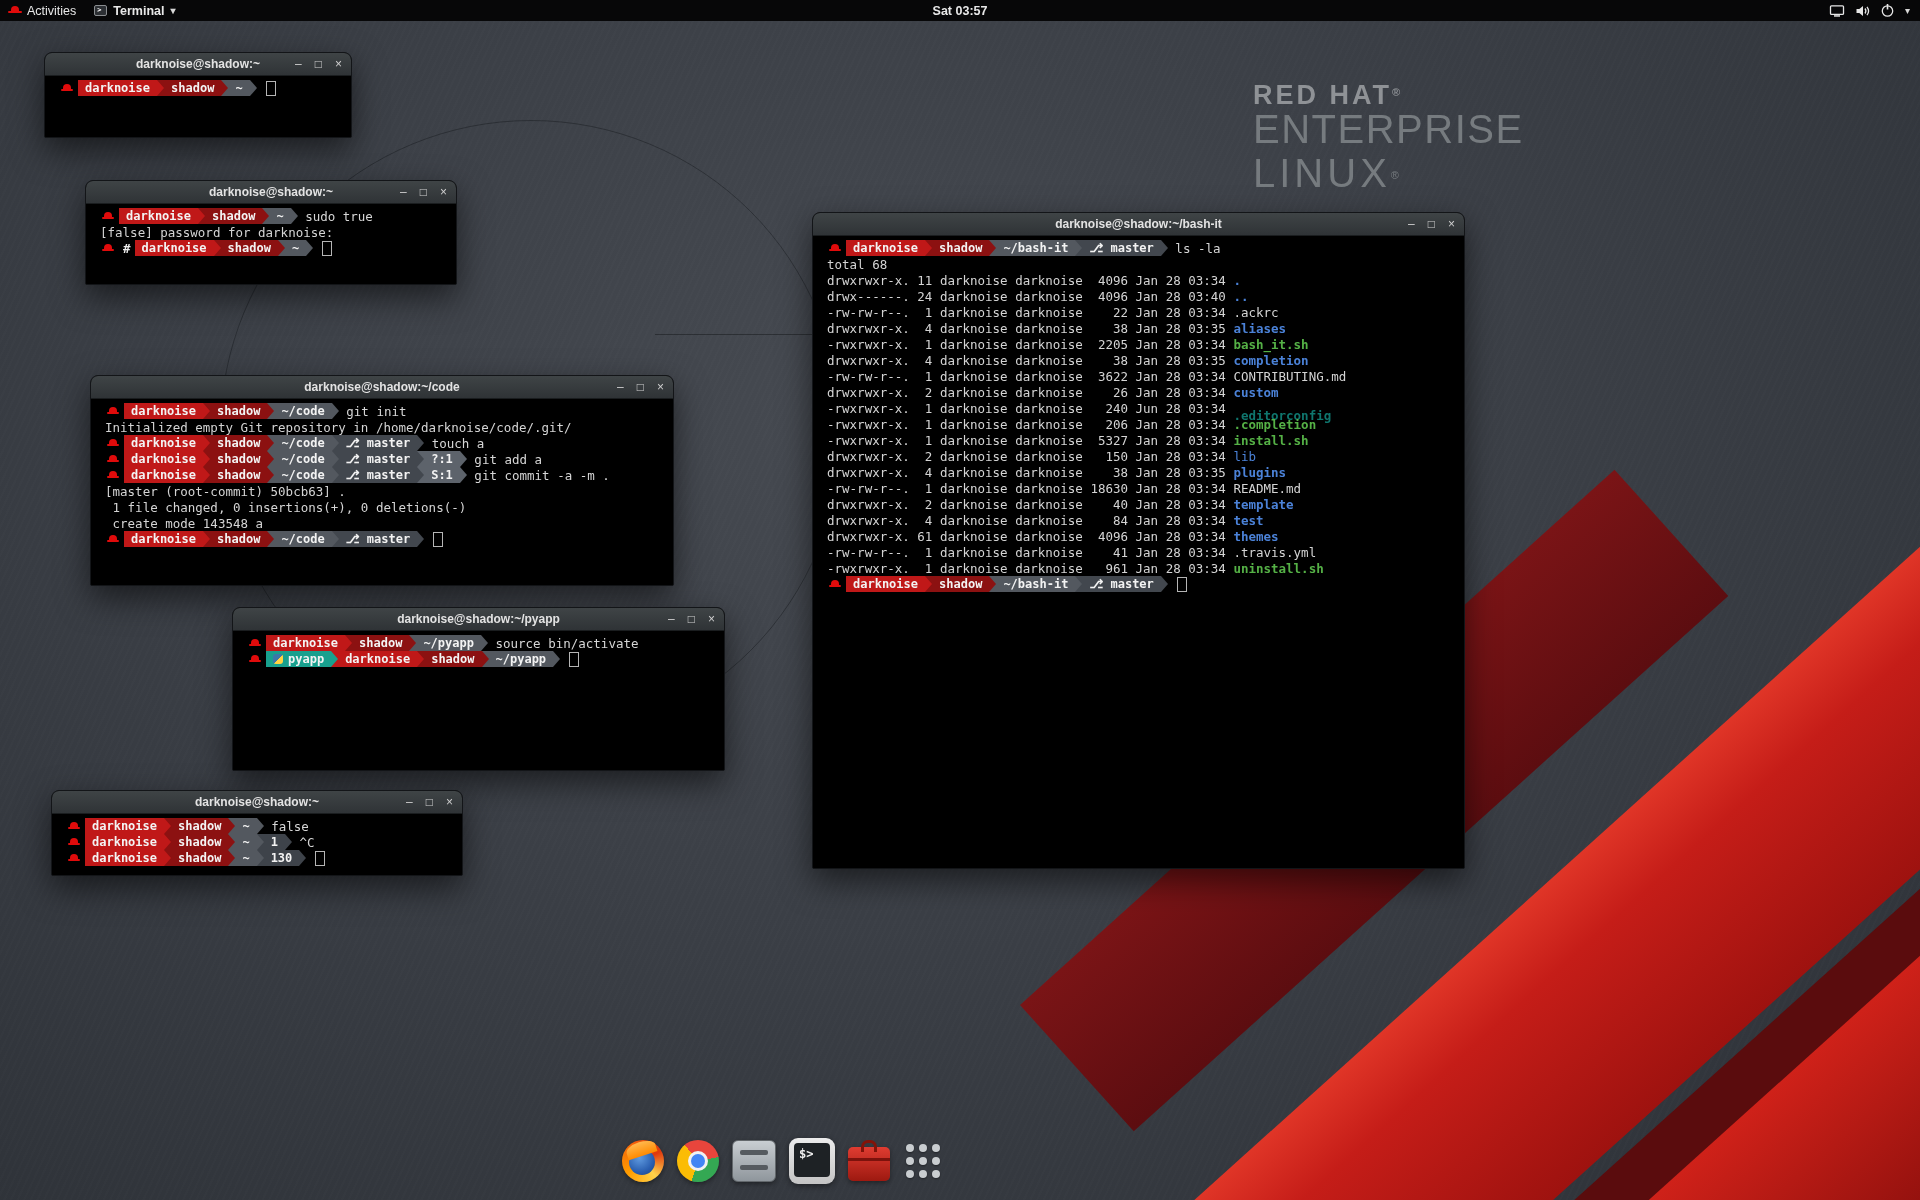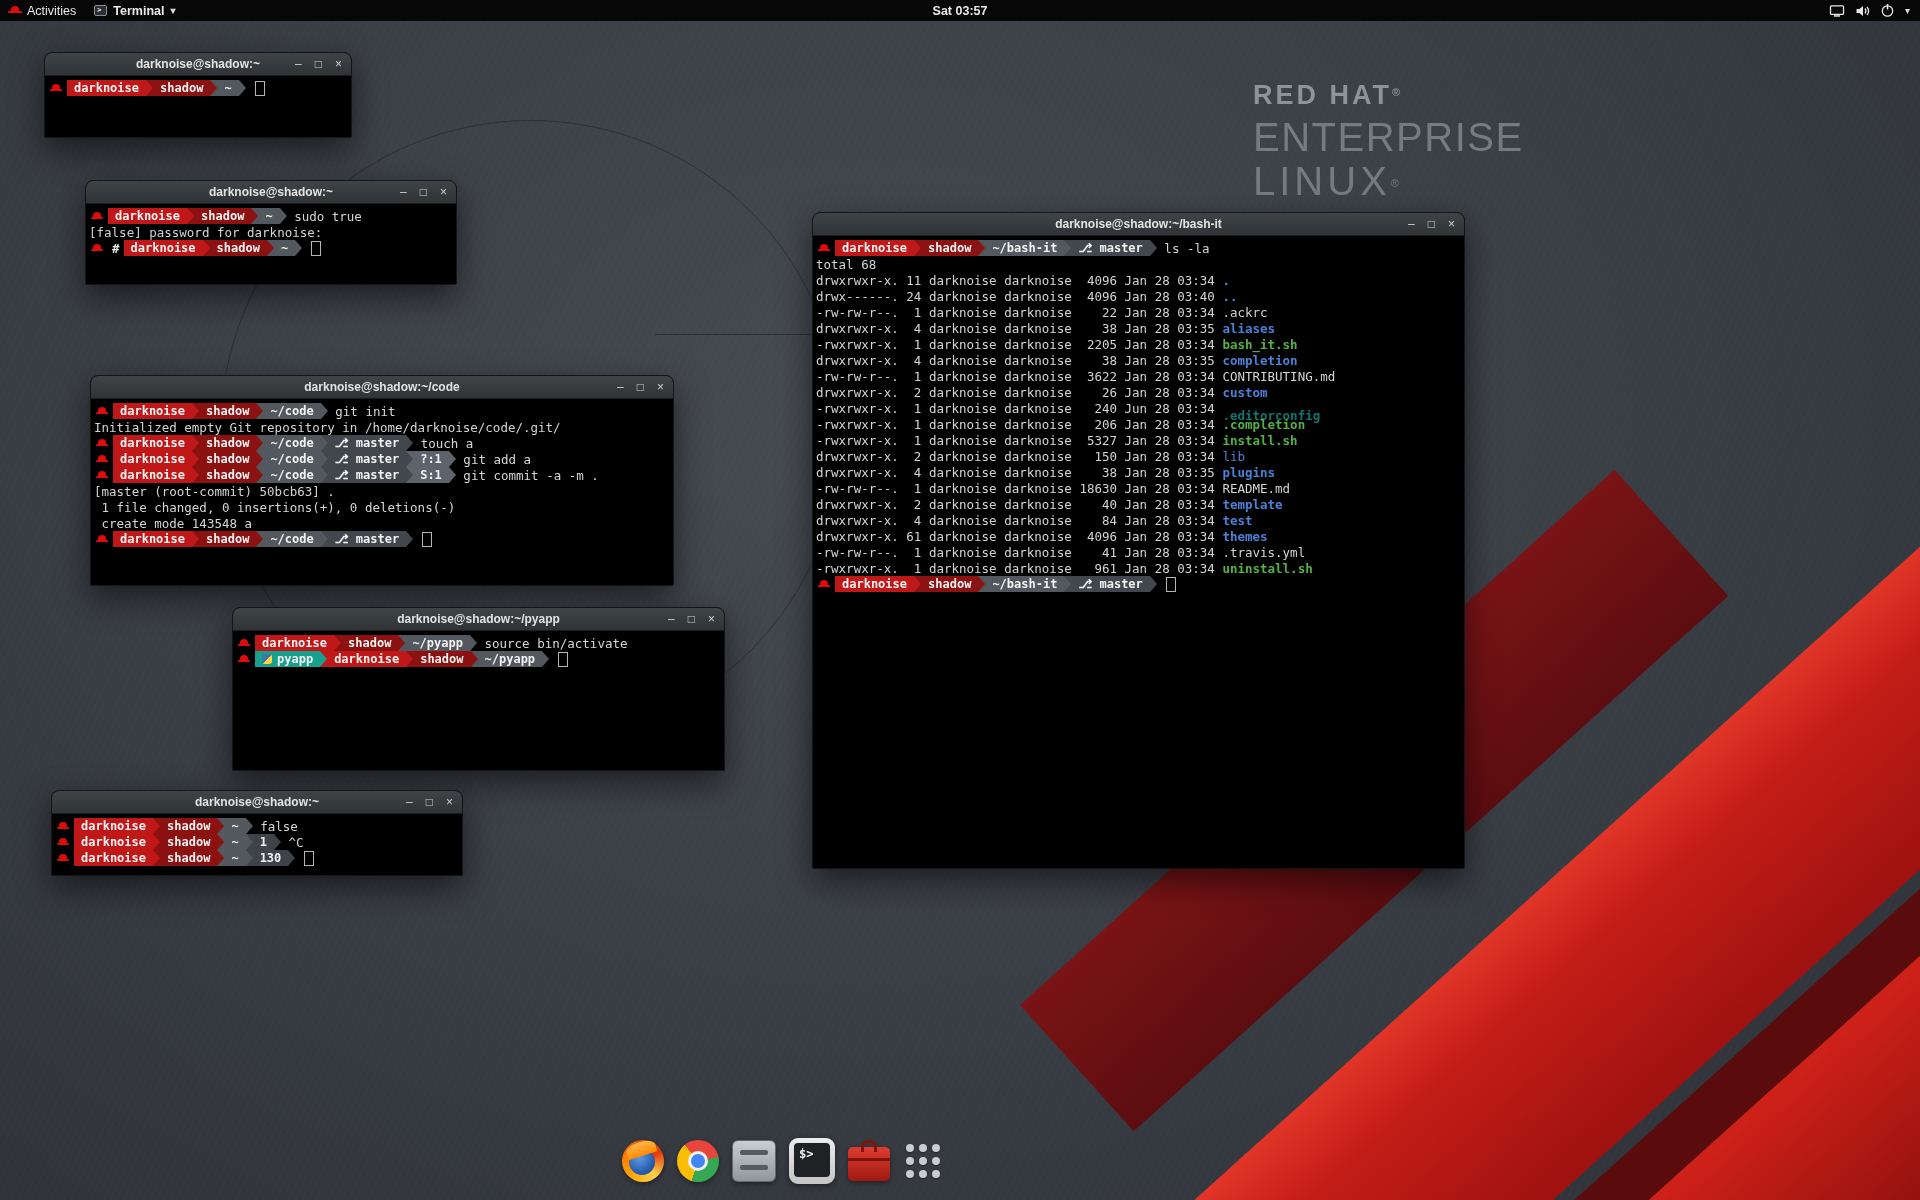--- a/index.html
+++ b/index.html
@@ -16,21 +16,21 @@
   .arc-circle{position:absolute;left:220px;top:120px;width:620px;height:620px;border-radius:50%;
     border:1px solid rgba(10,12,15,.35);}
   .band{position:absolute;transform:rotate(-42deg);transform-origin:0 0;}
   .band-maroon{left:1020px;top:1005px;width:800px;height:170px;background:linear-gradient(to bottom,#7a1416,#5c0d10);}
   .band-under{left:1330px;top:1420px;width:1000px;height:520px;background:#5a0c0d;}
   .band-bright1{left:1050px;top:1330px;width:1400px;height:240px;background:linear-gradient(to bottom,#e03527 0%,#c51d18 30%,#9e120f 100%);}
   .band-bright2{left:1460px;top:1370px;width:800px;height:200px;background:linear-gradient(to bottom,#cf2119,#8f100d);}
   .brand{position:absolute;left:1253px;top:82px;z-index:1;line-height:1;}
   .brand .l1{font-size:27px;font-weight:bold;letter-spacing:3px;color:#8f9296;}
   .brand .l1 sup,.brand .l3 sup{font-size:11px;vertical-align:8px;letter-spacing:0;}
-  .brand .l2{font-size:40px;color:#767b7f;letter-spacing:1.5px;margin-top:8px;}
+  .brand .l2{font-size:40px;color:#767b7f;letter-spacing:1.5px;}
   .brand .l3{font-size:40px;color:#767b7f;letter-spacing:4px;margin-top:4px;}
   
   .topbar{position:absolute;top:0;left:0;width:100%;height:21px;background:#070708;z-index:10;
     display:flex;align-items:center;color:#e8e8e8;font-size:12.5px;}
   .tb-left{display:flex;align-items:center;gap:18px;padding-left:8px;}
   .tb-activities{display:flex;align-items:center;gap:5px;cursor:default;}
   .tb-app{display:flex;align-items:center;gap:6px;font-weight:bold;}
   .mini-term{width:13px;height:11px;background:#2c2f33;border:1px solid #8a8d90;border-radius:2px;
     color:#fff;font:bold 7px "DejaVu Sans Mono",monospace;line-height:9px;padding-left:2px;box-sizing:border-box;}
   .tb-clock{position:absolute;left:0;right:0;text-align:center;font-weight:bold;font-size:12.5px;pointer-events:none;}
@@ -41,21 +41,21 @@
   .icon-redhat::before{content:"";position:absolute;left:3px;top:1px;width:8px;height:5px;background:#e00b0b;border-radius:5px 5px 0 0;}
   .icon-redhat::after{content:"";position:absolute;left:0;top:6px;width:14px;height:2.5px;background:#e00b0b;border-radius:2px;}
   
   .window{position:absolute;z-index:3;border:1px solid #131518;border-radius:8px 8px 2px 2px;
     box-shadow:0 12px 32px rgba(0,0,0,.55);background:#000;}
   .titlebar{height:22px;border-radius:7px 7px 0 0;background:linear-gradient(#3f4446,#2f3336);
     border-bottom:1px solid #1a1d1f;position:relative;display:flex;align-items:center;}
   .title{position:absolute;left:0;right:0;text-align:center;color:#e3e3e3;font-weight:bold;font-size:12px;pointer-events:none;}
   .winbtns{margin-left:auto;display:flex;align-items:center;gap:13px;padding-right:9px;z-index:2;}
   .winbtn{color:#cfcfcf;font-size:12px;line-height:12px;cursor:default;}
-  .tbody{position:absolute;top:23px;left:0;right:0;bottom:0;background:#000;padding:4px 3px;overflow:hidden;
+  .tbody{position:absolute;top:23px;left:0;right:0;bottom:0;background:#000;padding:4px 14px;overflow:hidden;
     border-radius:0 0 2px 2px;}
   .tline{display:flex;align-items:stretch;height:16px;white-space:pre;
     font:12.5px "DejaVu Sans Mono",monospace;color:#d4d4d4;}
   .tline > span{display:inline-flex;align-items:center;}
   .icon-hat{width:13px;height:16px;position:relative;flex:0 0 13px;margin:0 4px 0 2px;}
   .icon-hat::before{content:"";position:absolute;left:2px;top:4px;width:8px;height:4.5px;background:#e00b0b;border-radius:4px 4px 0 0;}
   .icon-hat::after{content:"";position:absolute;left:0;top:9px;width:12px;height:2px;background:#e00b0b;border-radius:2px;}
   .seg{padding:0 7px;font-weight:bold;color:#f3f3f3;font-size:12px;}
   .arw{width:0;height:0;border-top:8px solid transparent;border-bottom:8px solid transparent;border-left:7px solid #000;}
   .pre{color:#eaeaea;padding:0 4px;font-weight:bold;}

